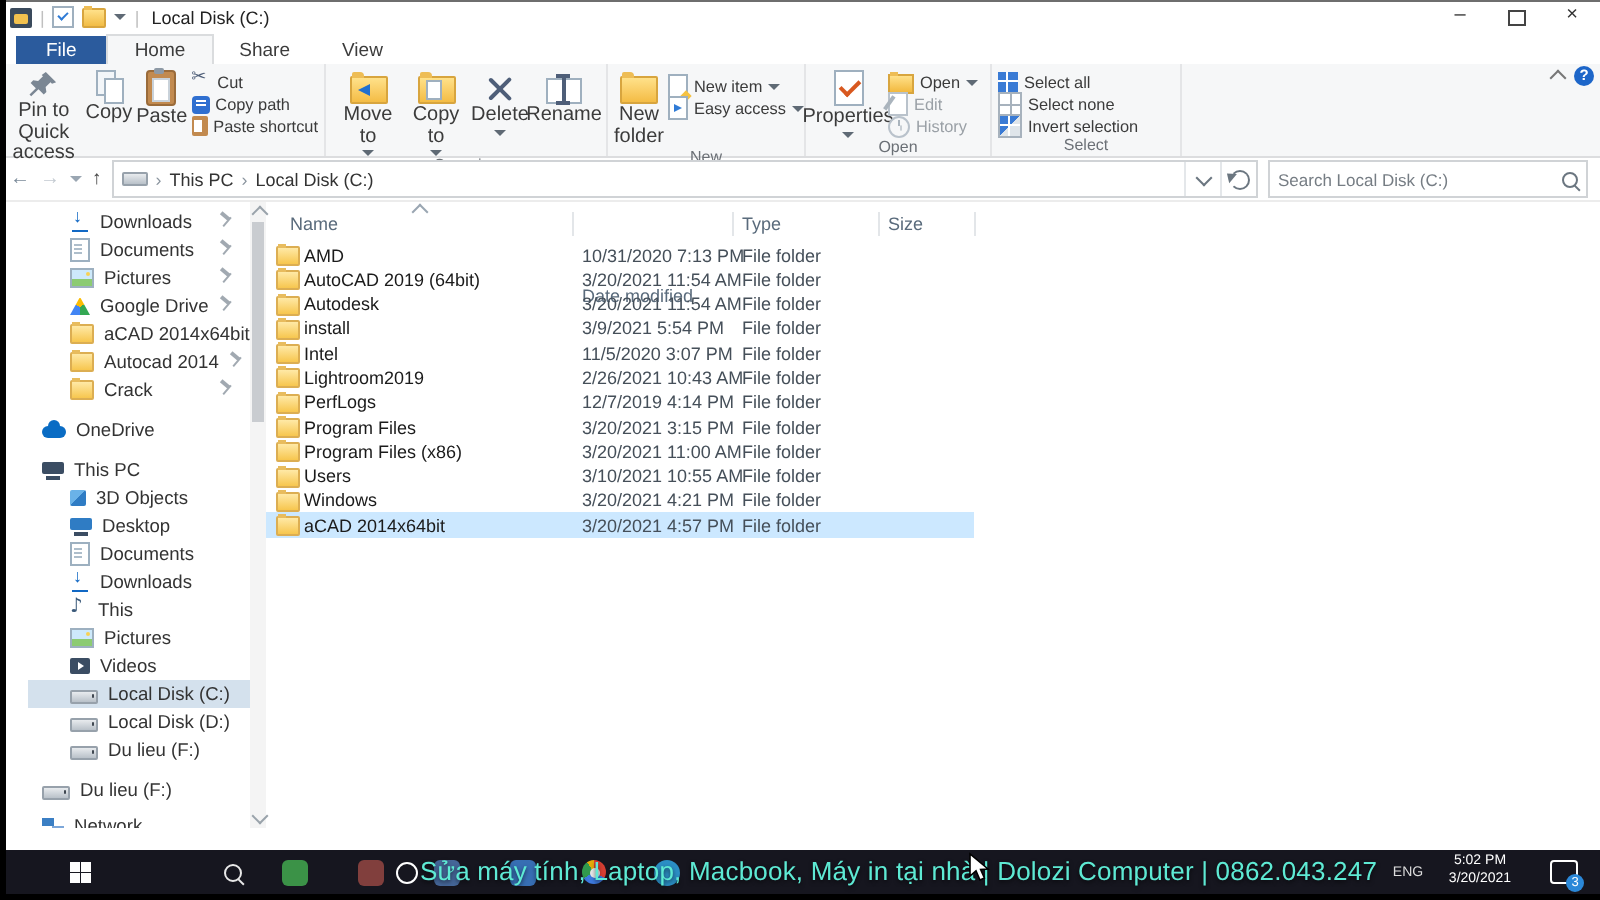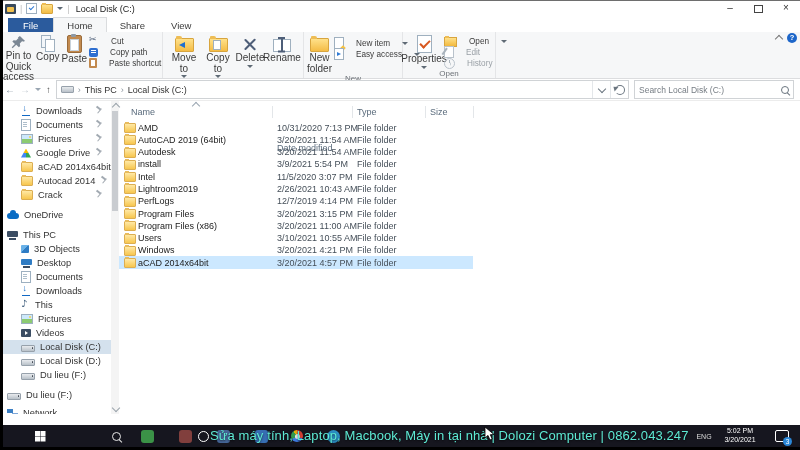--- a/index.html
+++ b/index.html
@@ -30,21 +30,21 @@
   .rib-collapse{position:absolute;left:776px;top:20px;width:5px;height:5px;border-left:1.2px solid #777;border-top:1.2px solid #777;transform:rotate(45deg);}
   .rib-help{position:absolute;left:787px;top:17px;width:10px;height:10px;border-radius:50%;background:#1d66c9;color:#fff;font-size:7.5px;font-weight:bold;text-align:center;line-height:10px;}
 
   
   .ribbon{height:46px;background:#f6f7f8;border-bottom:1px solid #dcdddf;display:flex;}
   .rgroup{display:flex;flex-direction:column;border-right:1px solid #e4e5e7;padding:2px 3px 0;}
   .rbody{flex:1;display:flex;align-items:flex-start;gap:2px;}
   .rgl{text-align:center;font-size:8px;color:#6b7076;height:11px;line-height:10px;}
   .rbig{display:flex;flex-direction:column;align-items:center;gap:1px;font-size:10px;color:#3b3b3b;text-align:center;line-height:1.05;padding-top:1px;}
   .rsmallcol{display:flex;flex-direction:column;justify-content:flex-start;gap:1px;padding-top:2px;}
-  .rsmall{display:flex;align-items:center;gap:12px;font-size:8.2px;color:#3b3b3b;height:10px;white-space:nowrap;}
+  .rsmall{display:flex;align-items:center;gap:3px;font-size:8.2px;color:#3b3b3b;height:10px;white-space:nowrap;}
   .rsmall.disabled{color:#9aa0a6;}
 
   .ri{position:relative;display:block;flex:none;}
   .ri-copy{width:15px;height:16px;}
   .ri-copy::before{content:"";position:absolute;left:1px;top:0;width:8px;height:11px;background:#f3f6f9;border:1px solid #9fb0bf;}
   .ri-copy::after{content:"";position:absolute;left:5px;top:4px;width:8px;height:11px;background:#fff;border:1px solid #9fb0bf;}
   .ri-paste{width:13px;height:16px;background:#c28a4f;border:1px solid #9a6b3a;border-radius:2px;}
   .ri-paste::before{content:"";position:absolute;left:3px;top:-2px;width:5px;height:3px;background:#8d99a5;border-radius:1px;}
   .ri-paste::after{content:"";position:absolute;left:2px;top:3px;width:7px;height:10px;background:#fff;border:1px solid #c9d2da;}
   .ri-folder{width:17px;height:12px;background:linear-gradient(180deg,#ffe18a,#f4bc45);border:1px solid #d8a53e;border-radius:1px;margin-top:3px;}
@@ -93,21 +93,21 @@
   .ic-refresh{width:8px;height:8px;border:1.3px solid #6b7680;border-radius:50%;border-left-color:transparent;position:relative;}
   .ic-refresh::after{content:"";position:absolute;left:-3px;top:-1px;border-top:3px solid transparent;border-bottom:3px solid transparent;border-right:4px solid #6b7680;transform:rotate(40deg);}
   .searchbox{width:150px;height:17px;border:1px solid #d0d3d6;display:flex;align-items:center;padding:0 4px;gap:3px;}
   .searchbox input{flex:1;border:none;outline:none;font-size:8.5px;color:#555;font-family:inherit;padding:0;min-width:0;background:transparent;}
   .searchbox input::placeholder{color:#767d84;opacity:1;}
   .ic-mag{width:6px;height:6px;border:1.3px solid #6b7680;border-radius:50%;position:relative;flex:none;}
   .ic-mag::after{content:"";position:absolute;left:5px;top:5px;width:4px;height:1.3px;background:#6b7680;transform:rotate(45deg);transform-origin:left;}
 
   
   .main{display:flex;height:313px;position:relative;background:#fff;}
-  .sidebar{width:111px;overflow:hidden;padding-top:3px;}
+  .sidebar{width:111px;overflow:hidden;padding-top:3px;margin-left:14px;}
   .si{height:14px;display:flex;align-items:center;gap:5px;font-size:9.3px;color:#333;white-space:nowrap;}
   .si.lvl1{padding-left:7px;} .si.lvl2{padding-left:21px;}
   .si.selected{background:#d4e1ed;}
   .sgap{height:6px;} .sgap4{height:4px;}
   .pin{width:8px;height:8px;margin-left:auto;margin-right:8px;position:relative;opacity:.8;flex:none;}
   .pin::before{content:"";position:absolute;left:3.5px;top:1px;width:1.2px;height:6px;background:#8a949e;transform:rotate(40deg);}
   .pin::after{content:"";position:absolute;left:1px;top:0;width:5px;height:2px;background:#8a949e;transform:rotate(40deg);}
 
   .i{display:inline-block;position:relative;flex:none;}
   .i-fold{width:10px;height:8px;background:linear-gradient(180deg,#ffe9a6,#f7c64e);border:1px solid #dcae52;border-radius:1px;}
@@ -321,20 +321,39 @@
             </div>
           <div class="rsmall disabled">
               <span class="rsi rsi-history"></span>
               <span>History</span>
             </div>
         </div>
       </div>
       <div class="rgl">Open</div>
     </div>
 
+    <div class="rgroup" style="width:88px">
+      <div class="rbody">
+        <div class="rsmallcol">
+          <div class="rsmall">
+              <span class="rsi rsi-selall"></span>
+              <span>Select all</span>
+            </div>
+          <div class="rsmall">
+              <span class="rsi rsi-selnone"></span>
+              <span>Select none</span>
+            </div>
+          <div class="rsmall">
+              <span class="rsi rsi-selinv"></span>
+              <span>Invert selection</span>
+            </div>
+        </div>
+      </div>
+      <div class="rgl">Select</div>
+    </div>
     <div style="flex:1"></div>
   </div>
 
   <div class="addressbar">
     <span class="nav nav-back">←</span>
     <span class="nav nav-fwd">→</span>
     <span class="caret" style="border-top-color:#9aa6b2"></span>
     <span class="nav nav-up">↑</span>
     <div class="abox">
       <div class="crumbs">

